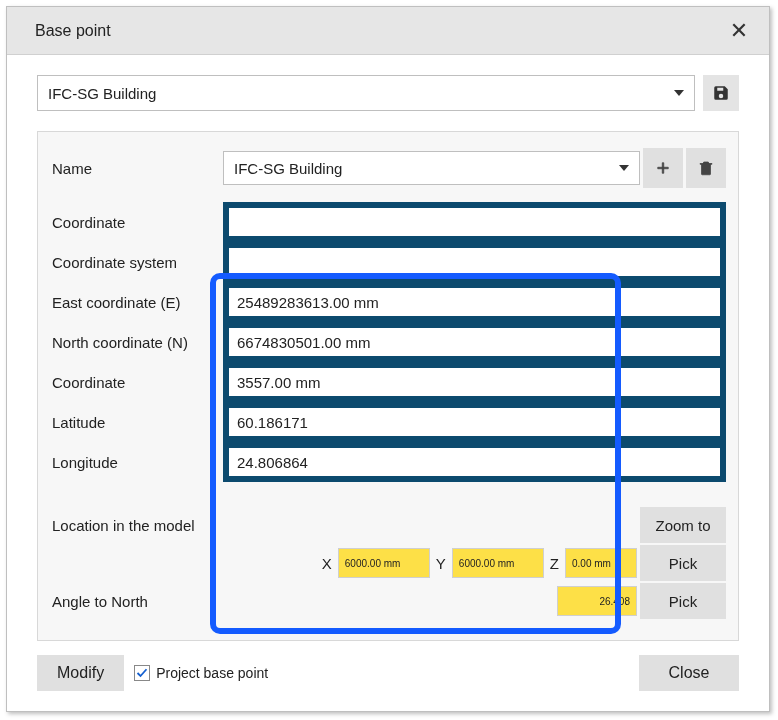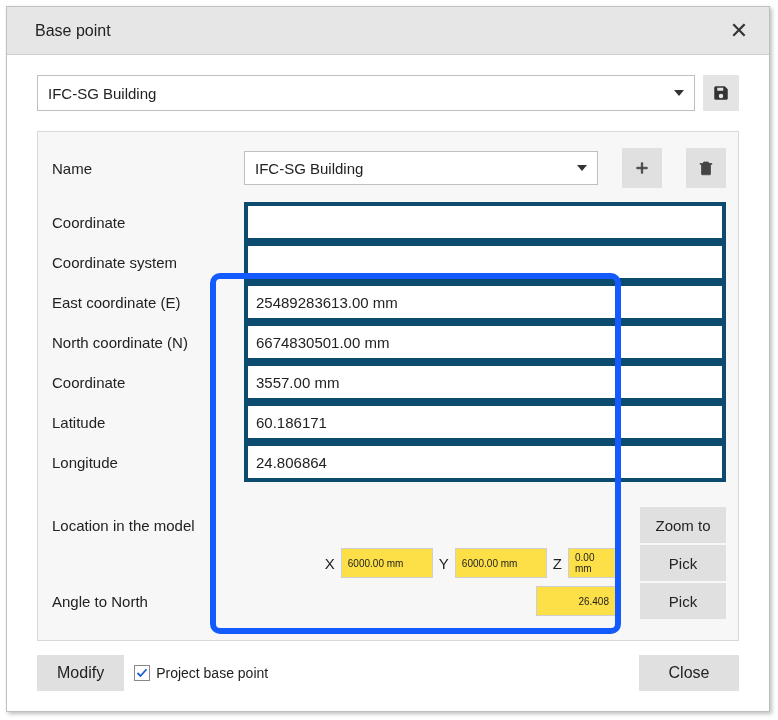--- a/index.html
+++ b/index.html
@@ -72,33 +72,33 @@
     margin: 10px 30px 0 30px;
     border: 1px solid #d8d8d8;
     background: #f7f7f7;
     padding: 16px 12px 20px 12px;
     position: relative;
   }
   .row {
     display: flex;
     align-items: center;
     min-height: 38px;
-    gap: 24px;
+    gap: 3px;
   }
   .label {
     width: 170px;
     flex: 0 0 170px;
     font-size: 15px;
     color: #222;
     padding-left: 2px;
   }
   .field {
     flex: 1;
     height: 40px;
-    border: 4px solid #0c4a6e;
+    border: 6px solid #0c4a6e;
     background: #fff;
     padding: 0 8px;
     font-size: 15px;
     display: flex;
     align-items: center;
   }
   .name-select {
     flex: 1;
     height: 34px;
     border: 1px solid #bfbfbf;
@@ -267,21 +267,21 @@
     </div>
 
     <div class="row">
       <div class="label"></div>
       <div class="coord-inline">
         <span class="lab">X</span>
         <div class="mini" style="width:92px">6000.00 mm</div>
         <span class="lab">Y</span>
         <div class="mini" style="width:92px">6000.00 mm</div>
         <span class="lab">Z</span>
-        <div class="mini" style="width:48px">0.00 mm</div>
+        <div class="mini" style="width:72px">0.00 mm</div>
       </div>
       <div class="right-btn">Pick</div>
     </div>
 
     <div class="row">
       <div class="label">Angle to North</div>
       <div class="coord-inline">
         <div class="mini" style="width:80px;justify-content:flex-end">26.408</div>
       </div>
       <div class="right-btn">Pick</div>

